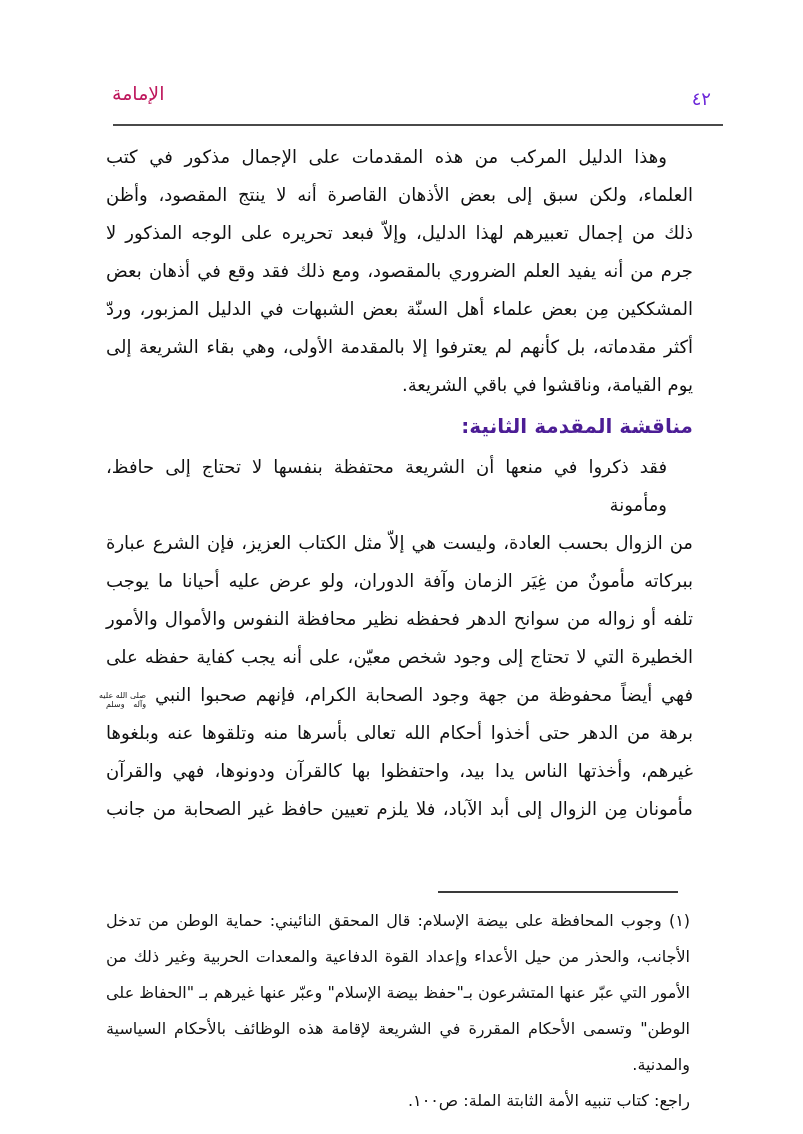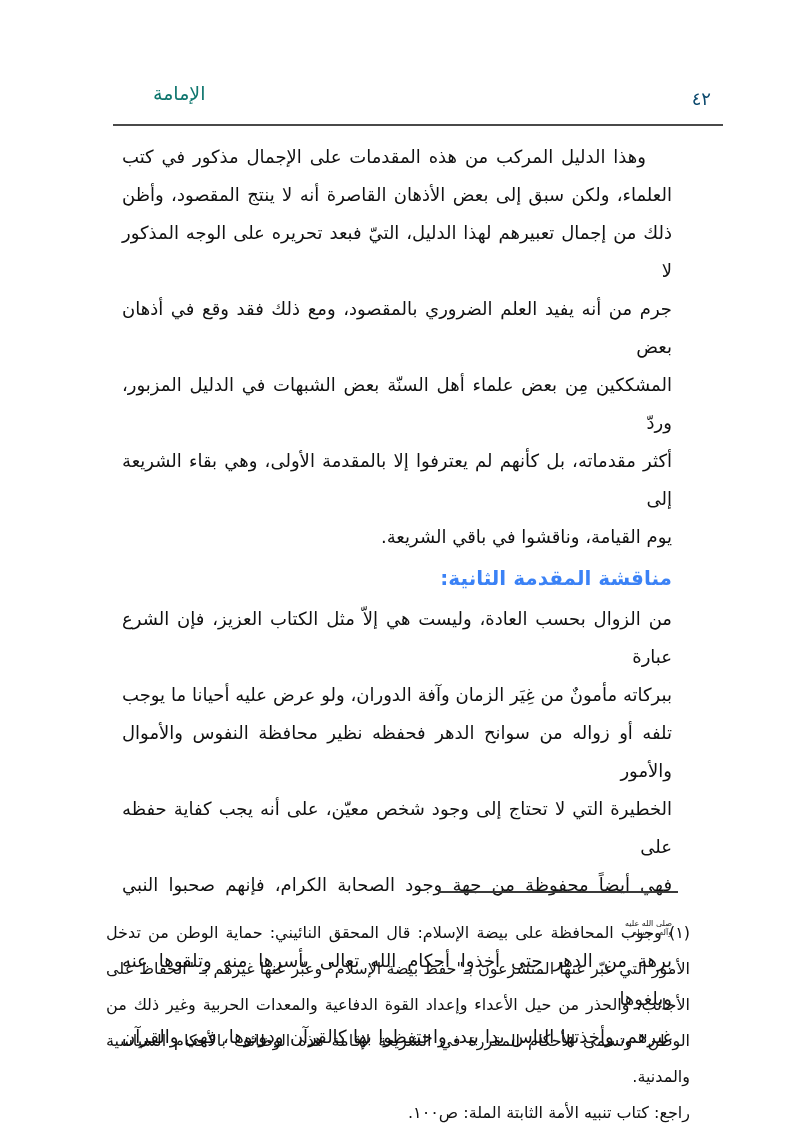--- a/index.html
+++ b/index.html
@@ -13,58 +13,56 @@
     font-family: "DejaVu Sans", sans-serif;
     color: #111111;
     overflow: hidden;
   }
 
   
   .running-title {
     position: absolute;
     top: 82px; left: 112px;
     font-size: 19px;
-    color: #0f766e;
-    margin-left: 41px;
+    color: #be185d;
   }
   .page-number {
     position: absolute;
     top: 88px; right: 92px;
     font-size: 18px;
-    color: #0c4a6e;
+    color: #6d28d9;
   }
   .header-rule {
     position: absolute;
     top: 124px; left: 113px;
     width: 610px; height: 0;
     border-top: 2px solid #4a4a4a;
   }
 
   
   .main-text {
     position: absolute;
-    top: 138px; right: 131px; left: 106px;
+    top: 138px; right: 110px; left: 106px;
     font-size: 18px;
     line-height: 38px;
     text-align: justify;
-    margin-left: 16px;
   }
   .line { text-align: justify; }
   .jl { text-align-last: justify; }   
   .ll { text-align-last: right; }     
   .indent { padding-right: 26px; }
 
   .section-heading {
     font-weight: 700;
     font-size: 20px;
     line-height: 40px;
     text-align: right;
     text-align-last: right;
     margin: 2px 0 2px 0;
-    color: #3b82f6;
+    color: #4c1d95;
   }
 
   .fnref {
     font-size: 11px;
     vertical-align: super;
     line-height: 0;
   }
 
   .honorific {
     display: inline-block;
@@ -84,66 +82,67 @@
     top: 891px; right: 125px;
     width: 240px; height: 0;
     border-top: 2px solid #3a3a3a;
   }
   .footnotes {
     position: absolute;
     top: 903px; right: 113px; left: 106px;
     font-size: 16px;
     line-height: 36px;
     text-align: justify;
-    margin-top: 12px;
   }
 </style>
 </head>
 <body>
 
 <div class="page">
 
   <div class="running-title">الإمامة</div>
   <div class="page-number">٤٢</div>
   <div class="header-rule"></div>
 
   <div class="main-text">
 
     <div>
       <div class="line jl indent">وهذا الدليل المركب من هذه المقدمات على الإجمال مذكور في كتب</div>
       <div class="line jl">العلماء، ولكن سبق إلى بعض الأذهان القاصرة أنه لا ينتج المقصود، وأظن</div>
-      <div class="line jl">ذلك من إجمال تعبيرهم لهذا الدليل، التيّ فبعد تحريره على الوجه المذكور لا</div>
+      <div class="line jl">ذلك من إجمال تعبيرهم لهذا الدليل، وإلاّ فبعد تحريره على الوجه المذكور لا</div>
       <div class="line jl">جرم من أنه يفيد العلم الضروري بالمقصود، ومع ذلك فقد وقع في أذهان بعض</div>
       <div class="line jl">المشككين مِن بعض علماء أهل السنّة بعض الشبهات في الدليل المزبور، وردّ</div>
       <div class="line jl">أكثر مقدماته، بل كأنهم لم يعترفوا إلا بالمقدمة الأولى، وهي بقاء الشريعة إلى</div>
       <div class="line ll">يوم القيامة، وناقشوا في باقي الشريعة.</div>
     </div>
 
     <div class="section-heading">مناقشة المقدمة الثانية:</div>
 
     <div>
+      <div class="line jl indent">فقد ذكروا في منعها أن الشريعة محتفظة بنفسها لا تحتاج إلى حافظ، ومأمونة</div>
       <div class="line jl">من الزوال بحسب العادة، وليست هي إلاّ مثل الكتاب العزيز، فإن الشرع عبارة</div>
       <div class="line jl">ببركاته مأمونٌ من غِيَر الزمان وآفة الدوران، ولو عرض عليه أحيانا ما يوجب</div>
       <div class="line jl">تلفه أو زواله من سوانح الدهر فحفظه نظير محافظة النفوس والأموال والأمور</div>
       <div class="line jl">الخطيرة التي لا تحتاج إلى وجود شخص معيّن، على أنه يجب كفاية حفظه على</div>
 
 
       <div class="line jl"><span>فهي أيضاً محفوظة من جهة وجود الصحابة الكرام، فإنهم صحبوا النبي </span><span class="honorific"><span class="hl">صلى الله عليه</span><span class="hl">وآله وسلم</span></span></div>
 
       <div class="line jl">برهة من الدهر حتى أخذوا أحكام الله تعالى بأسرها منه وتلقوها عنه وبلغوها</div>
       <div class="line jl">غيرهم، وأخذتها الناس يدا بيد، واحتفظوا بها كالقرآن ودونوها، فهي والقرآن</div>
+      <div class="line jl">مأمونان مِن الزوال إلى أبد الآباد، فلا يلزم تعيين حافظ غير الصحابة من جانب</div>
     </div>
 
   </div>
 
   <div class="footnote-separator"></div>
 
   <div class="footnotes">
     <div>
       <div class="line jl">(١) وجوب المحافظة على بيضة الإسلام: قال المحقق النائيني: حماية الوطن من تدخل</div>
+      <div class="line jl">الأجانب، والحذر من حيل الأعداء وإعداد القوة الدفاعية والمعدات الحربية وغير ذلك من</div>
       <div class="line jl">الأمور التي عبّر عنها المتشرعون بـ"حفظ بيضة الإسلام" وعبّر عنها غيرهم بـ "الحفاظ على</div>
-      <div class="line jl">الأجانب، والحذر من حيل الأعداء وإعداد القوة الدفاعية والمعدات الحربية وغير ذلك من</div>
       <div class="line jl">الوطن" وتسمى الأحكام المقررة في الشريعة لإقامة هذه الوظائف بالأحكام السياسية والمدنية.</div>
       <div class="line ll">راجع: كتاب تنبيه الأمة الثابتة الملة: ص١٠٠.</div>
     </div>
   </div>
 
 </div>
 
 </body></html>

